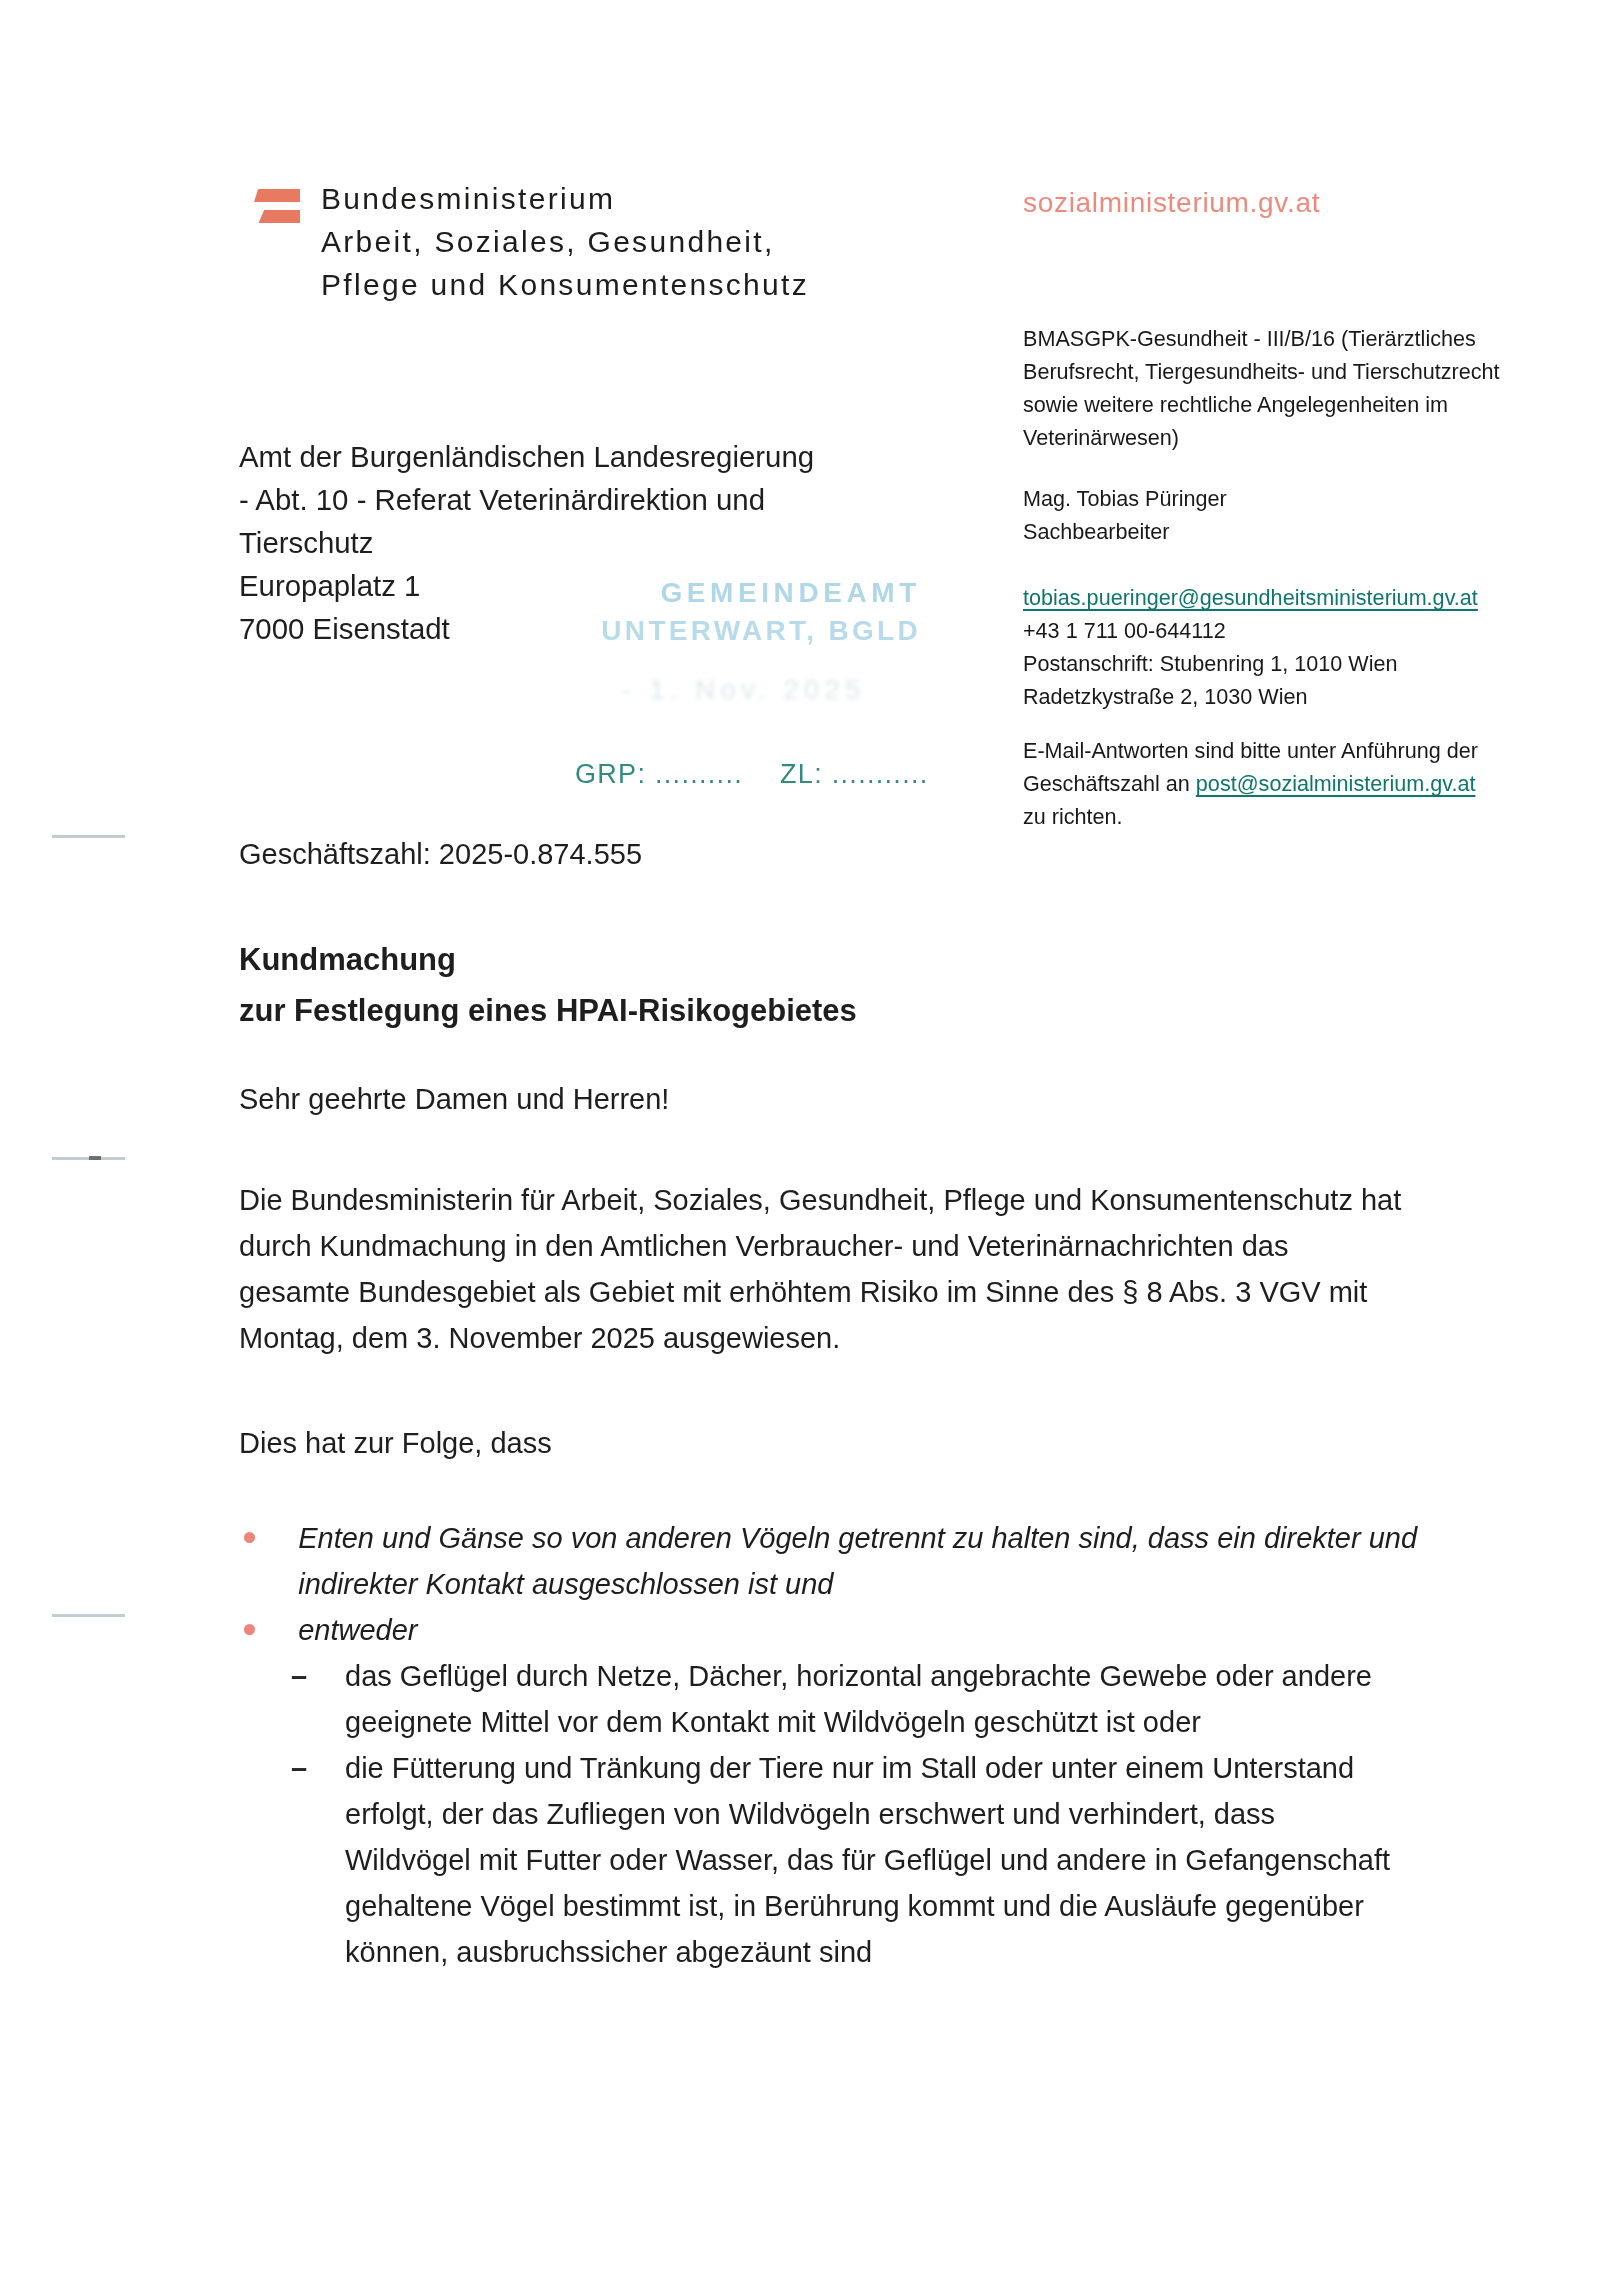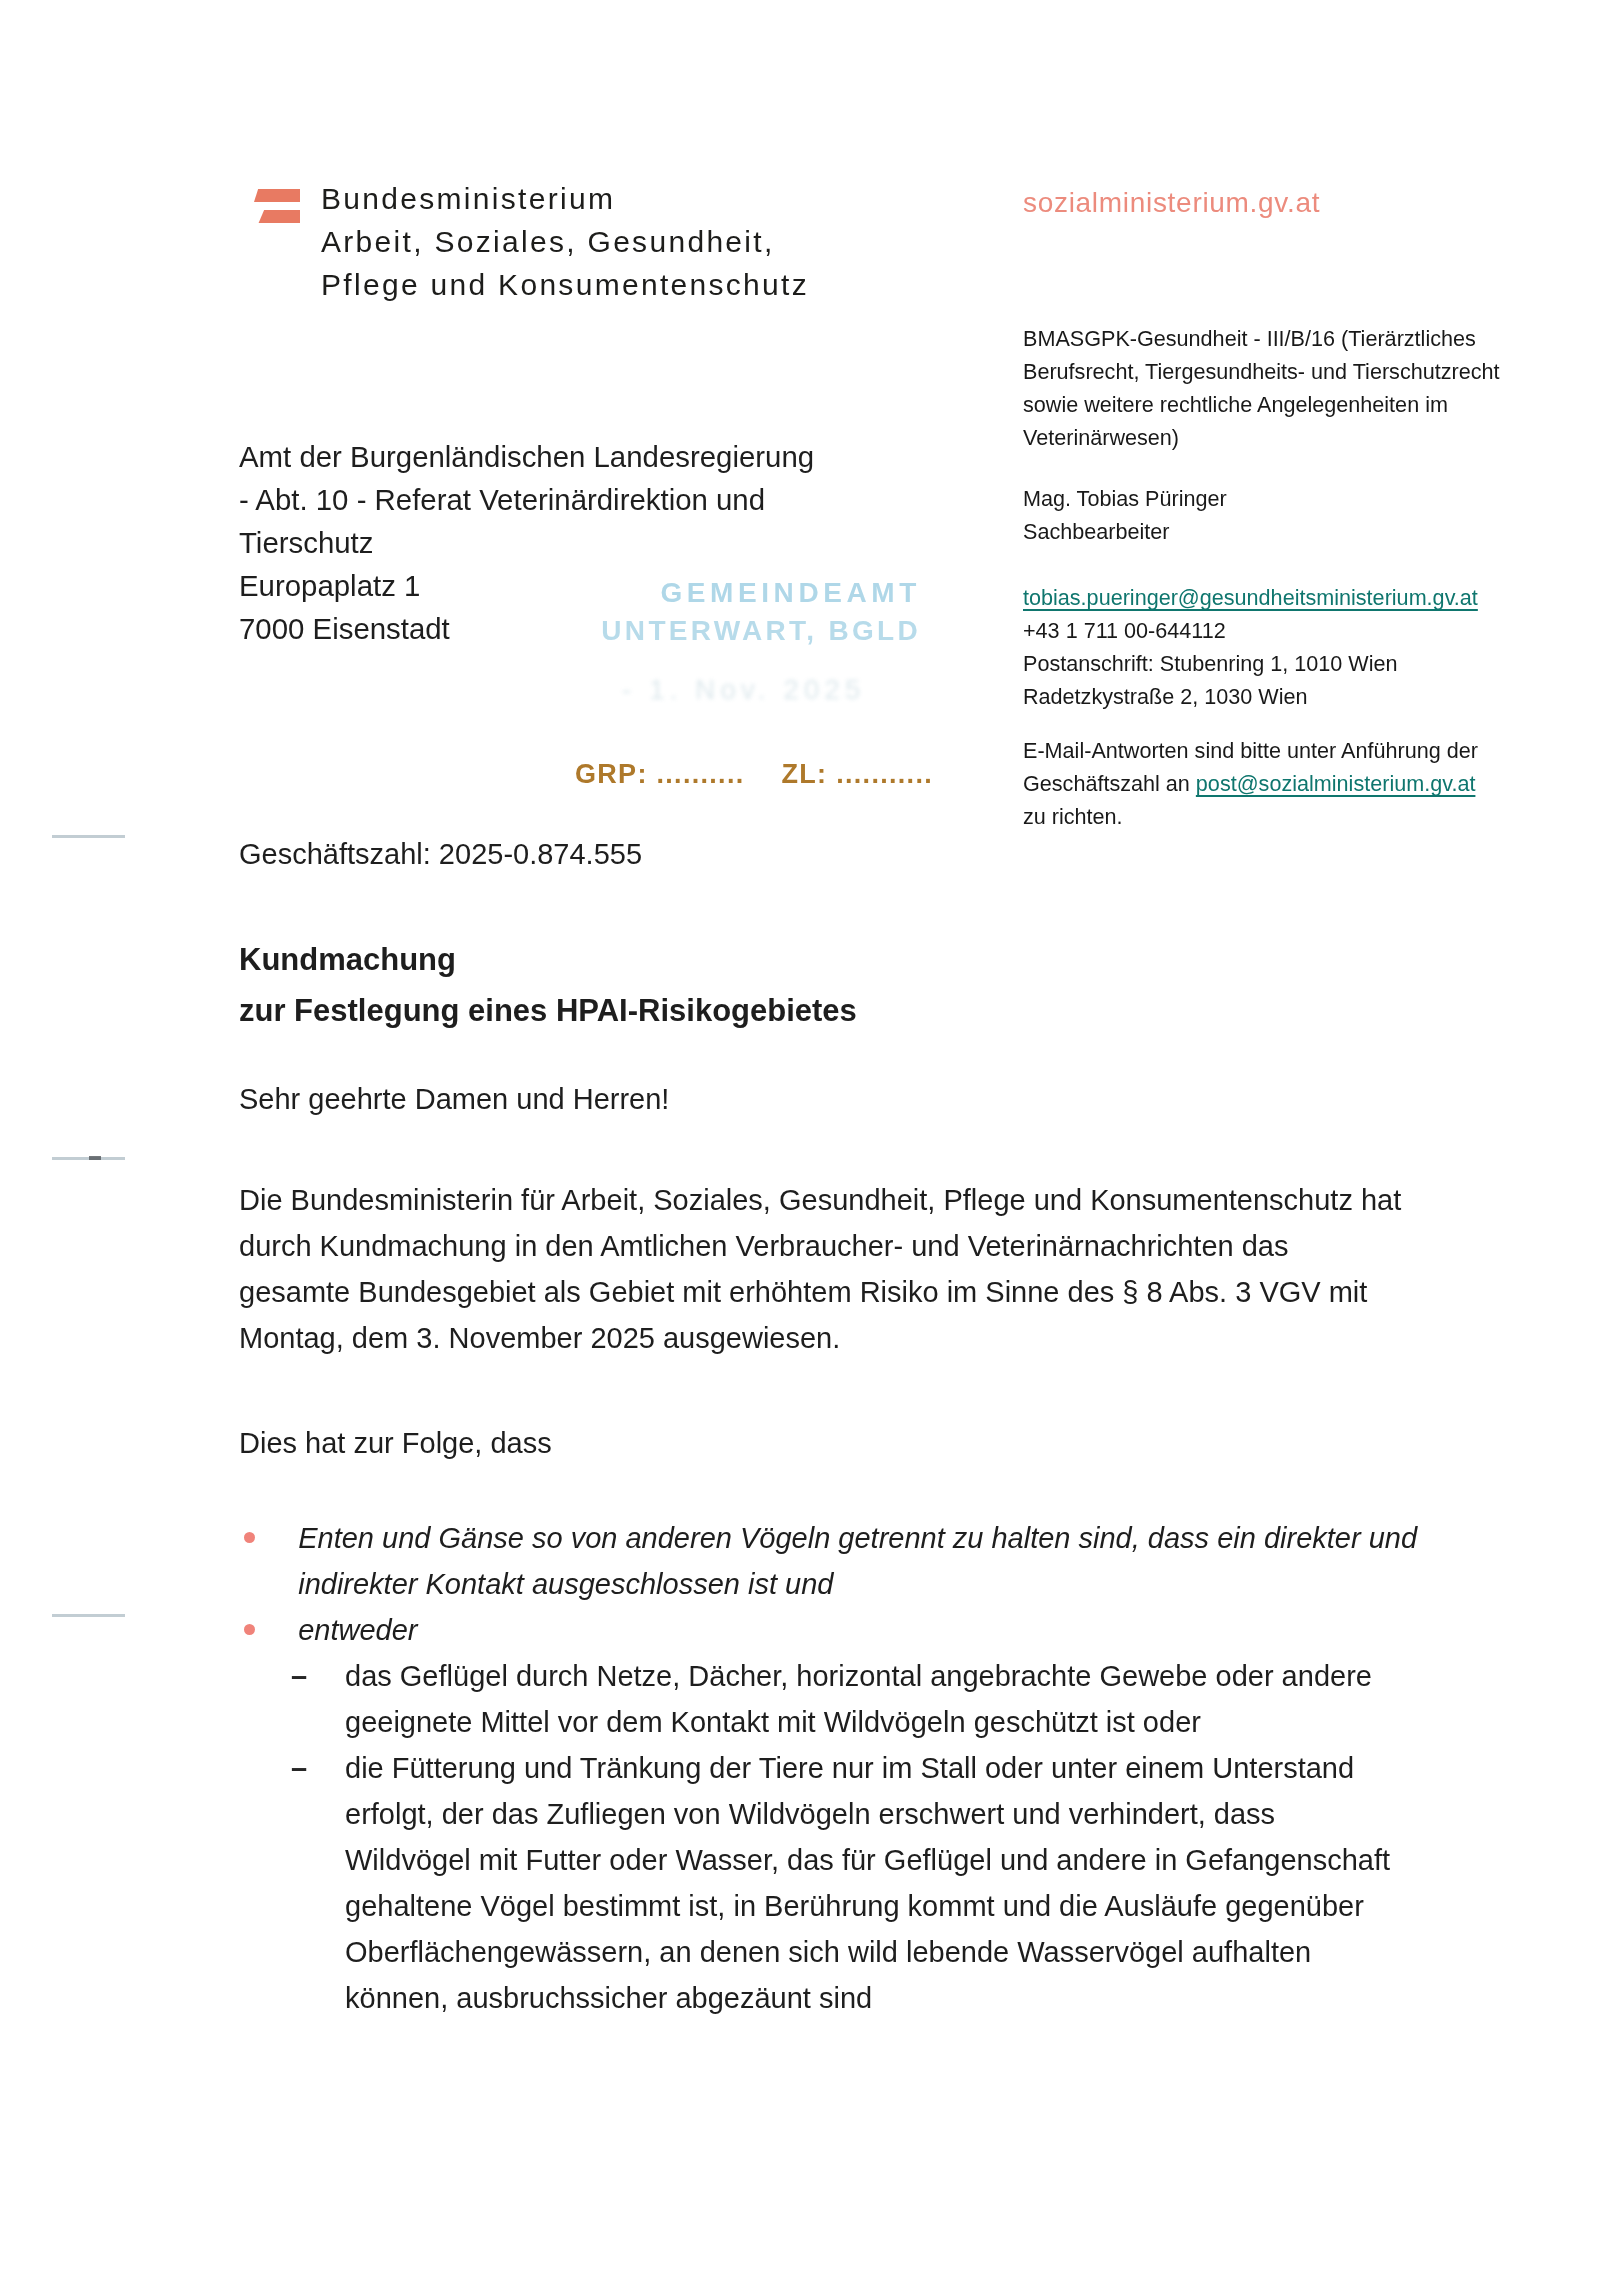--- a/index.html
+++ b/index.html
@@ -34,21 +34,21 @@
   .link{color:#0f766e;text-decoration:underline;text-decoration-thickness:2px;text-underline-offset:3.9px;}
 
   
   .recipient{left:239px;top:435px;font-size:29.4px;line-height:43px;}
 
   
   .stamp{left:568px;top:577px;width:353px;text-align:right;color:#9ccee3;}
   .stamp-l1{font-size:28px;letter-spacing:4.6px;opacity:.8;font-weight:bold;}
   .stamp-l2{font-size:28px;letter-spacing:3.3px;opacity:.72;font-weight:bold;margin-top:5.9px;}
   .stamp-date{left:622px;top:674px;font-size:27.5px;color:#8fb4c2;opacity:.30;filter:blur(2px);letter-spacing:5.2px;}
-  .stamp-grp{left:575px;top:759px;font-size:27px;color:#a16207;opacity:.85;font-weight:bold;letter-spacing:1.3px;}
+  .stamp-grp{left:575px;top:759px;font-size:27px;color:#0f766e;opacity:.85;font-weight:normal;letter-spacing:1.3px;}
   .stamp-grp .zl{margin-left:37px;}
 
   
   .fold{left:52px;width:73px;height:2.6px;background:#c2cdd3;}
   .fold .speck{position:absolute;left:37px;top:-1.3px;width:11.8px;height:3.9px;background:#53585c;opacity:.8;}
 
   
   .reference{left:239px;top:838px;font-size:29px;}
   .subject{left:239px;top:934px;font-size:31px;font-weight:bold;line-height:51px;}
   .salutation{left:239px;top:1083px;font-size:29px;}
@@ -166,20 +166,19 @@
           <div class="ln">geeignete Mittel vor dem Kontakt mit Wildvögeln geschützt ist oder</div>
         </div>
     </div>
     <div class="dash-item">
       <span class="dash-marker">–</span>
       <div>
           <div class="ln">die Fütterung und Tränkung der Tiere nur im Stall oder unter einem Unterstand</div>
           <div class="ln">erfolgt, der das Zufliegen von Wildvögeln erschwert und verhindert, dass</div>
           <div class="ln">Wildvögel mit Futter oder Wasser, das für Geflügel und andere in Gefangenschaft</div>
           <div class="ln">gehaltene Vögel bestimmt ist, in Berührung kommt und die Ausläufe gegenüber</div>
-          <div class="ln">Oberflächengewässern, an denen sich wild lebende Wasservögel aufhalten</div>
           <div class="ln">können, ausbruchssicher abgezäunt sind</div>
         </div>
     </div>
   </div>
 
 </div>
 
 
 </body></html>

